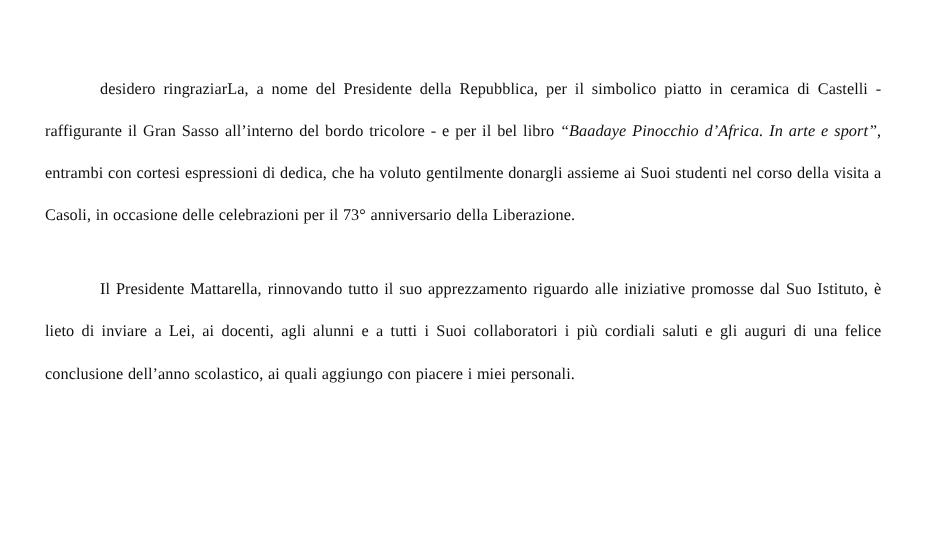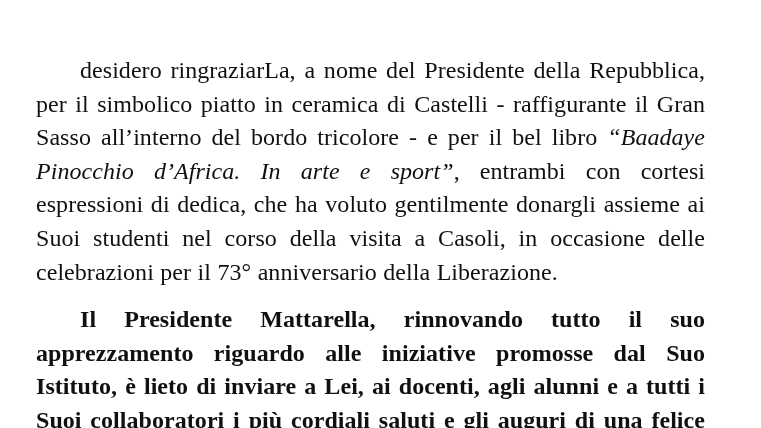--- a/index.html
+++ b/index.html
@@ -22,29 +22,28 @@
     box-sizing: border-box;
     padding: 54px 56px 10px 36px;
   }
   .letter-body {
     display: block;
   }
   .para {
     margin: 0 0 0 0;
     text-align: justify;
     text-justify: inter-word;
-    font-size: 24px;
+    font-size: 13px;
     line-height: 33.6px;
     letter-spacing: 0.05px;
     word-spacing: 0.4px;
     color: #101010;
   }
   .para + .para {
-    margin-top: 14px;
-    font-weight: bold;
+    margin-top: 26px;
   }
   .para .indent {
     display: inline-block;
     width: 44px;
   }
   .italic-title {
     font-style: italic;
   }
   
   .para {

